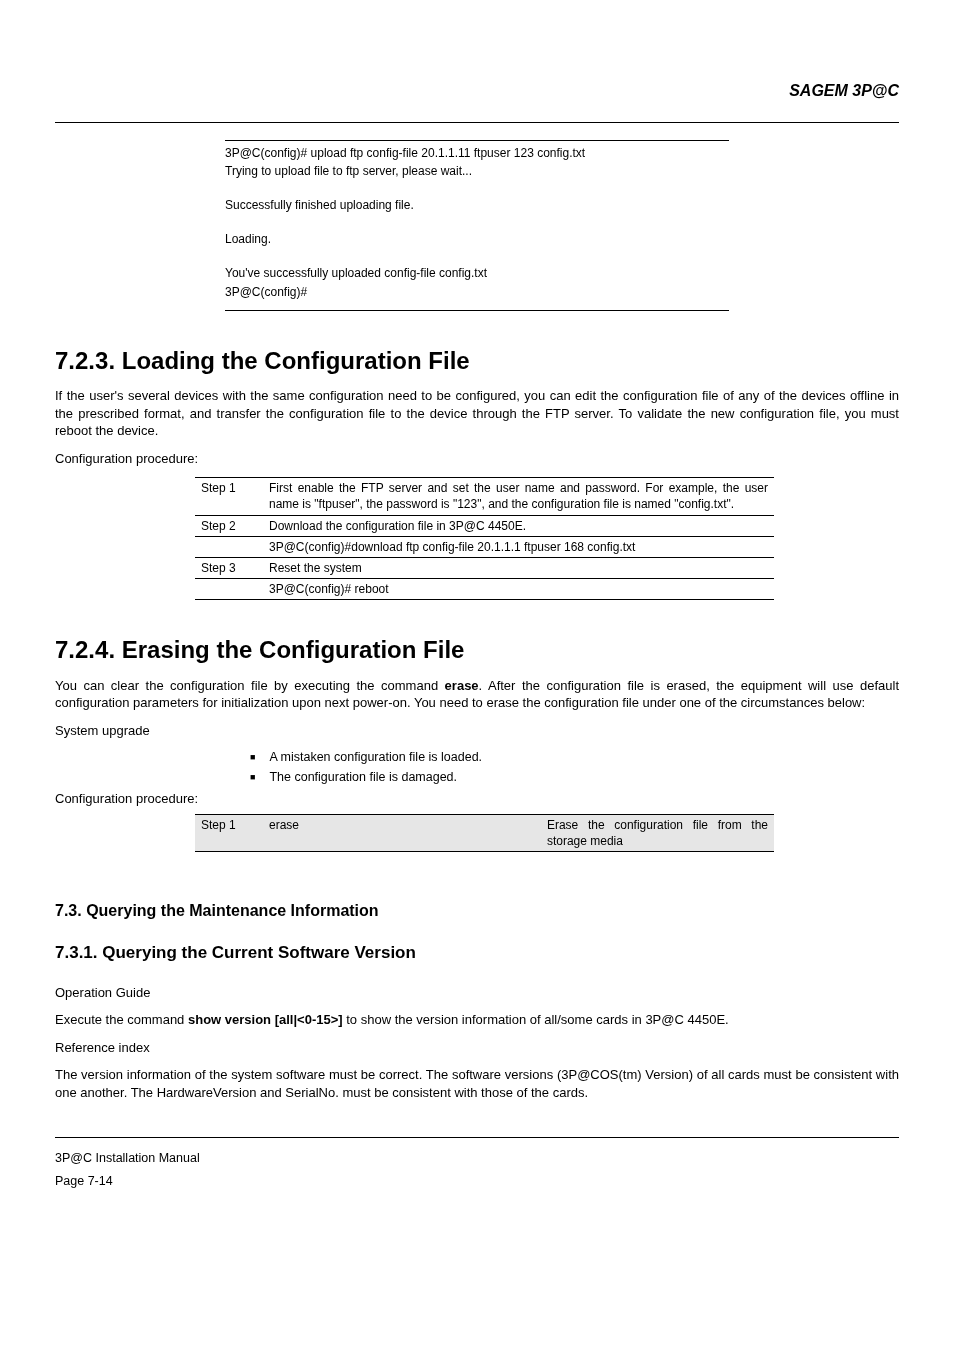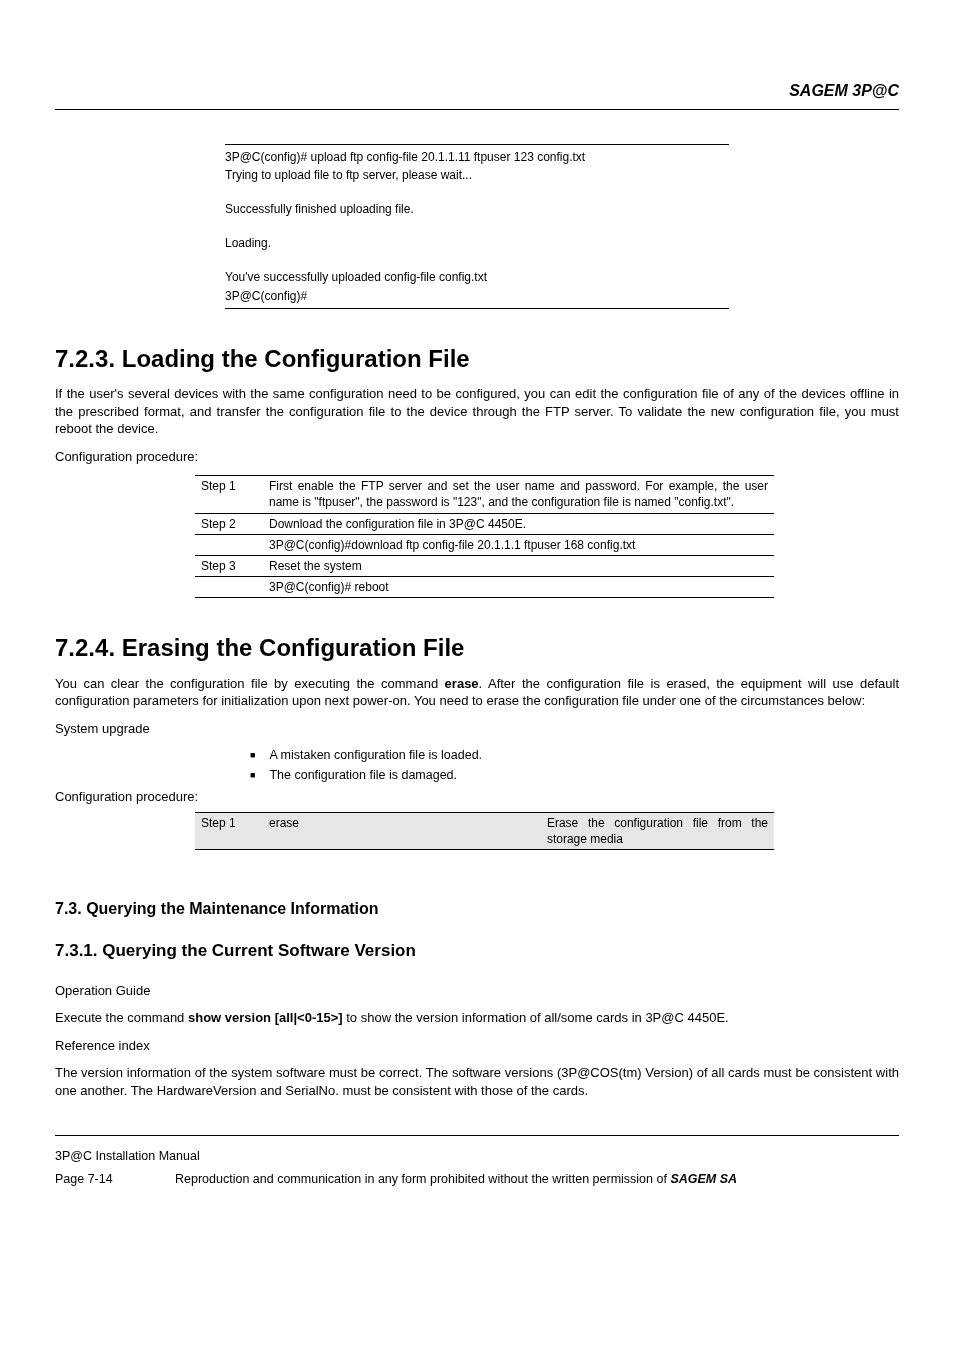--- a/index.html
+++ b/index.html
@@ -13,27 +13,27 @@
     padding: 80px 55px 30px 55px;
     line-height: 1.35;
   }
   .header-brand {
     text-align: right;
     font-weight: bold;
     font-style: italic;
     font-size: 16px;
     color: #000;
     border-bottom: 1.5px solid #000;
-    padding-bottom: 7px;
-    margin-bottom: 34px;
+    padding-bottom: 20px;
+    margin-bottom: 17px;
   }
   .code-block {
     margin: 0 170px 0 170px;
     border-bottom: 1px solid #000;
-    padding-bottom: 2px;
+    padding-bottom: 8px;
     font-size: 12px;
   }
   .code-block .top-rule { border-top: 1px solid #000; height:0; margin-bottom:4px;}
   .code-block p { margin: 2px 0; }
   .code-block .gap { height: 14px; }
   h2.subsection {
     font-size: 24px;
     font-weight: bold;
     margin-top: 34px;
     margin-bottom: 10px;
@@ -164,17 +164,14 @@
 <p class="body">
   <span>Execute the command </span><span class="bold">show version [all|&lt;0-15&gt;]</span><span> to show the version information of all/some cards in 3P@C 4450E.</span>
 </p>
 <p class="body">Reference index</p>
 <p class="body">The version information of the system software must be correct. The software versions (3P@COS(tm) Version) of all cards must be consistent with one another. The HardwareVersion and SerialNo. must be consistent with those of the cards.</p>
 
 <div class="footer">
   <div class="manual">3P@C Installation Manual</div>
   <div class="row">
     <div class="pg">Page 7-14</div>
-    <div class="txt">
-      <span>Reproduction and communication in any form prohibited without the written permission of </span><span class="bold ital">SAGEM SA</span>
-    </div>
   </div>
 </div>
 
 </body></html>

